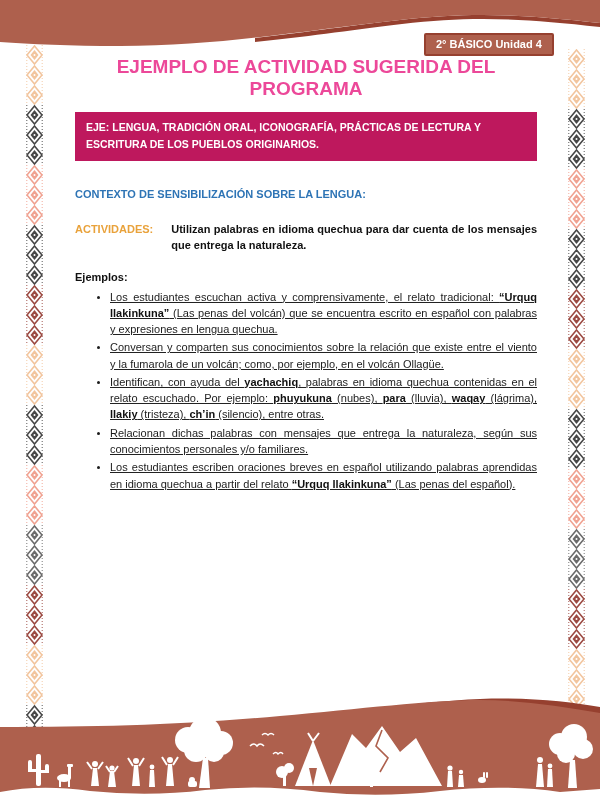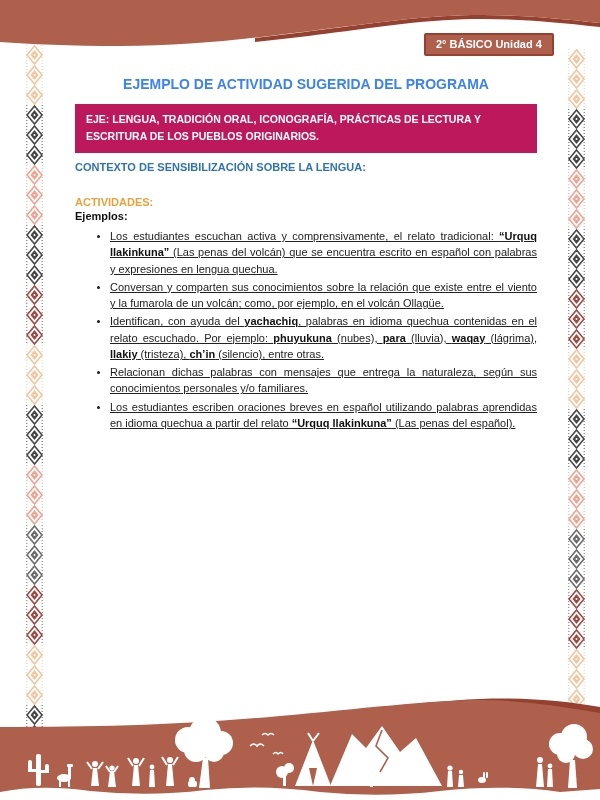--- a/index.html
+++ b/index.html
@@ -16,31 +16,31 @@
     background:#ae604d;border:2px solid #96402f;border-radius:2px;
     color:#fff;font-size:11px;font-weight:bold;
     padding:3px 10px 4px 10px;white-space:nowrap;
   }
   
   .strip{position:absolute;width:17px;z-index:0;}
   .strip-left{left:26px;top:45px;height:690px;}
   .strip-right{left:568px;top:49px;height:656px;}
   
   .content{position:absolute;left:75px;top:0;width:462px;z-index:2;}
-  .doc-title{margin-top:76px;text-align:center;font-size:14px;font-weight:bold;color:#3b82f6;}
+  .doc-title{margin-top:56px;text-align:center;font-size:19px;font-weight:bold;color:#ec4899;}
   .eje-banner{
     margin-top:12px;background:#be185d;color:#fff;
     font-size:10.5px;font-weight:bold;line-height:1.6;
     padding:7px 11px 8px 11px;
   }
-  .context-heading{margin-top:8px;font-size:11px;font-weight:bold;color:#2e74b5;}
+  .context-heading{margin-top:27px;font-size:11px;font-weight:bold;color:#2e74b5;}
   .activities{margin-top:21px;display:flex;font-size:11px;line-height:1.5;}
   .activities .label{color:#e9a23b;font-weight:bold;white-space:nowrap;margin-right:18px;}
   .activities .text{font-weight:bold;color:#111;text-align:justify;}
-  .ejemplos-heading{font-size:11px;font-weight:bold;color:#111;}
+  .ejemplos-heading{margin-top:17px;font-size:11px;font-weight:bold;color:#111;}
   ul.examples{margin:6px 0 0 0;padding-left:35px;text-decoration:underline;}
   ul.examples li{
     font-size:11px;line-height:1.48;text-align:justify;
     margin-bottom:2px;color:#1c1c1c;
   }
   ul.examples li::marker{font-size:10px;}
   .b{font-weight:bold;color:#111;}
   
   .bottom-art{position:absolute;left:0;bottom:0;width:600px;height:112px;z-index:1;}
   .defs-holder{position:absolute;width:0;height:0;overflow:hidden;}
@@ -110,20 +110,21 @@
   <div class="content">
 
     <div class="doc-title">EJEMPLO DE ACTIVIDAD SUGERIDA DEL PROGRAMA</div>
 
     <div class="eje-banner">EJE:  LENGUA, TRADICIÓN ORAL, ICONOGRAFÍA, PRÁCTICAS DE LECTURA Y ESCRITURA DE LOS PUEBLOS ORIGINARIOS.</div>
 
     <div class="context-heading">CONTEXTO DE SENSIBILIZACIÓN SOBRE LA LENGUA:</div>
 
     <div class="activities">
       <span class="label">ACTIVIDADES:</span>
+      <span class="text">Utilizan palabras en idioma quechua para dar cuenta de los mensajes que entrega la naturaleza.</span>
     </div>
 
     <div class="ejemplos-heading">Ejemplos:</div>
 
     <ul class="examples">
       <li><span>Los estudiantes escuchan activa y comprensivamente, el relato tradicional: </span><span class="b">“Urquq llakinkuna”</span><span> (Las penas del volcán) que se encuentra escrito en español con palabras y expresiones en lengua quechua.</span></li>
       <li><span>Conversan y comparten sus conocimientos sobre la relación que existe entre el viento y la fumarola de un volcán; como, por ejemplo, en el volcán Ollagüe.</span></li>
       <li><span>Identifican, con ayuda del </span><span class="b">yachachiq</span><span>, palabras en idioma quechua contenidas en el relato escuchado. Por ejemplo: </span><span class="b">phuyukuna</span><span> (nubes), </span><span class="b">para</span><span> (lluvia), </span><span class="b">waqay</span><span> (lágrima), </span><span class="b">llakiy</span><span> (tristeza), </span><span class="b">ch’in</span><span> (silencio), entre otras.</span></li>
       <li><span>Relacionan dichas palabras con mensajes que entrega la naturaleza, según sus conocimientos personales y/o familiares.</span></li>
       <li><span>Los estudiantes escriben oraciones breves en español utilizando palabras aprendidas en idioma quechua a partir del relato </span><span class="b">“Urquq llakinkuna”</span><span> (Las penas del español).</span></li>

